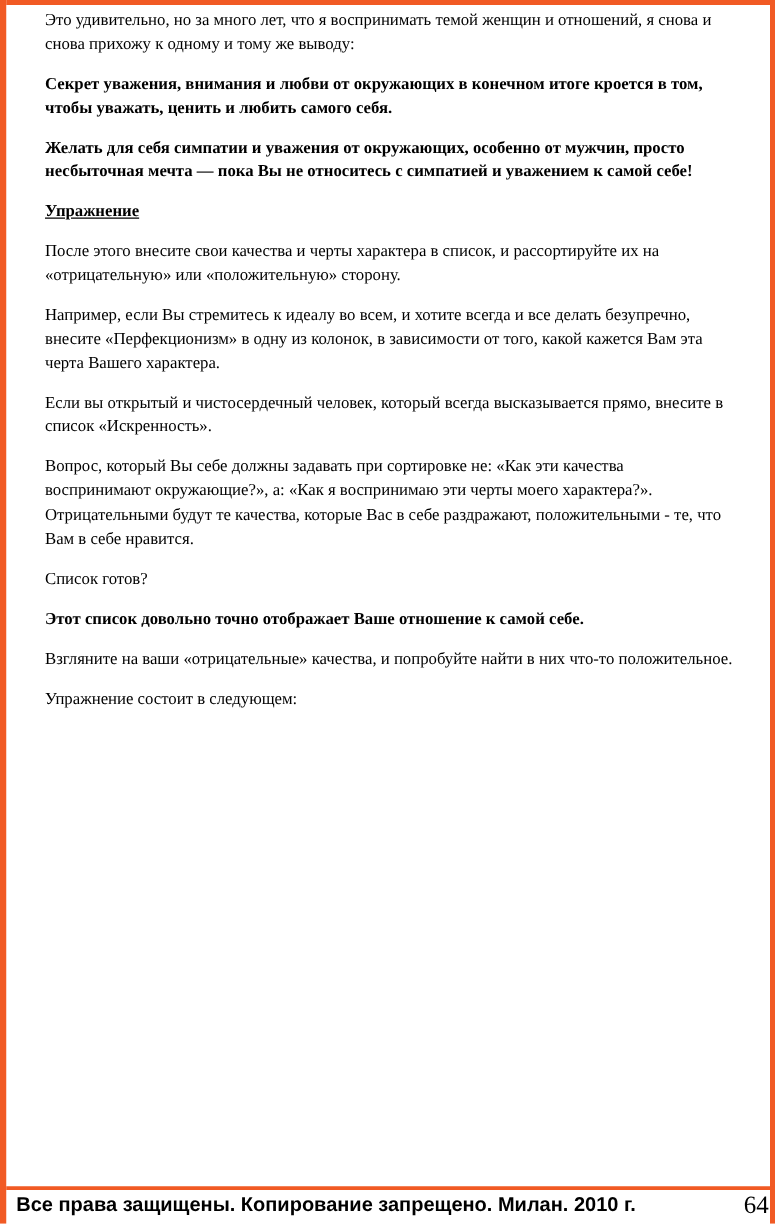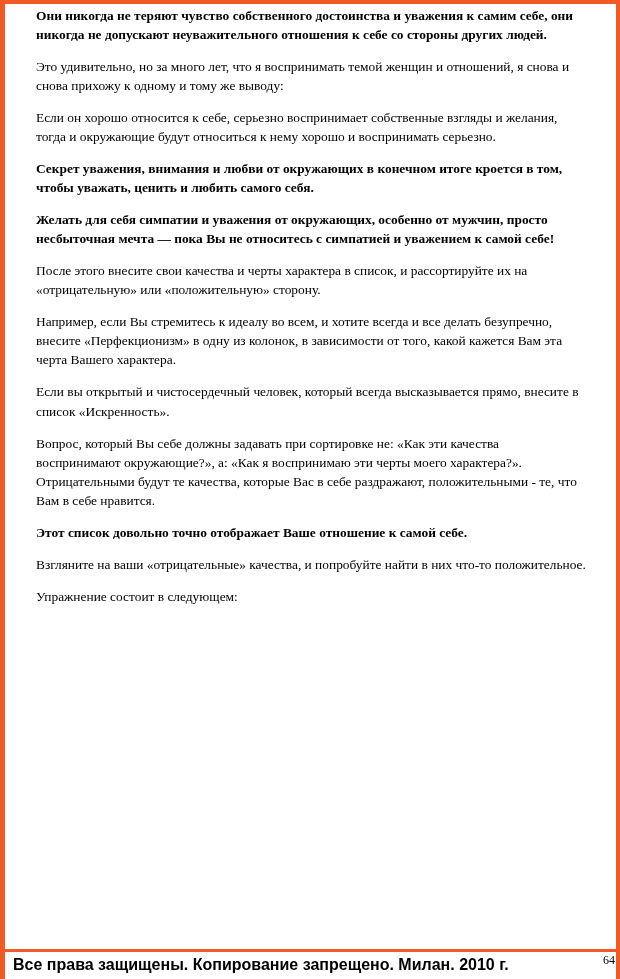--- a/index.html
+++ b/index.html
@@ -75,41 +75,41 @@
     top: 7px;
     font-size: 16px;
     font-family: "Liberation Sans", sans-serif;
     color: #000000;
     font-weight: bold;
   }
   .footer-page {
     position: absolute;
     right: 10px;
     top: 4px;
-    font-size: 12px;
+    font-size: 20px;
     font-family: "Liberation Serif", serif;
     color: #000000;
   }
 </style>
 </head>
 <body>
 
 <div class="page">
   <div class="top-rule"></div>
 
   <div class="content">
-    <p class="bold">Они никогда не теряют чувство собственного достоинства и уважения к самим себе, они никогда не допускают неуважительного отношения к себе со стороны других людей.</p>
     <p>Это удивительно, но за много лет, что я воспринимать темой женщин и отношений, я снова и снова прихожу к одному и тому же выводу:</p>
-    <p>Если он хорошо относится к себе, серьезно воспринимает собственные взгляды и желания, тогда и окружающие будут относиться к нему хорошо и воспринимать серьезно.</p>
     <p class="bold">Секрет уважения, внимания и любви от окружающих в конечном итоге кроется в том, чтобы уважать, ценить и любить самого себя.</p>
     <p class="bold">Желать для себя симпатии и уважения от окружающих, особенно от мужчин, просто несбыточная мечта — пока Вы не относитесь с симпатией и уважением к самой себе!</p>
+    <p class="heading-underline">Упражнение</p>
     <p>После этого внесите свои качества и черты характера в список, и рассортируйте их на «отрицательную» или «положительную» сторону.</p>
     <p>Например, если Вы стремитесь к идеалу во всем, и хотите всегда и все делать безупречно, внесите «Перфекционизм» в одну из колонок, в зависимости от того, какой кажется Вам эта черта Вашего характера.</p>
     <p>Если вы открытый и чистосердечный человек, который всегда высказывается прямо, внесите в список «Искренность».</p>
     <p>Вопрос, который Вы себе должны задавать при сортировке не: «Как эти качества воспринимают окружающие?», а: «Как я воспринимаю эти черты моего характера?». Отрицательными будут те качества, которые Вас в себе раздражают, положительными - те, что Вам в себе нравится.</p>
+    <p>Список готов?</p>
     <p class="bold">Этот список довольно точно отображает Ваше отношение к самой себе.</p>
     <p>Взгляните на ваши «отрицательные» качества, и попробуйте найти в них что-то положительное.</p>
     <p>Упражнение состоит в следующем:</p>
   </div>
 
   <div class="footer">
     <div class="footer-rule"></div>
     <div class="footer-text">Все права защищены. Копирование запрещено. Милан. 2010 г.</div>
     <div class="footer-page">64</div>
   </div>

